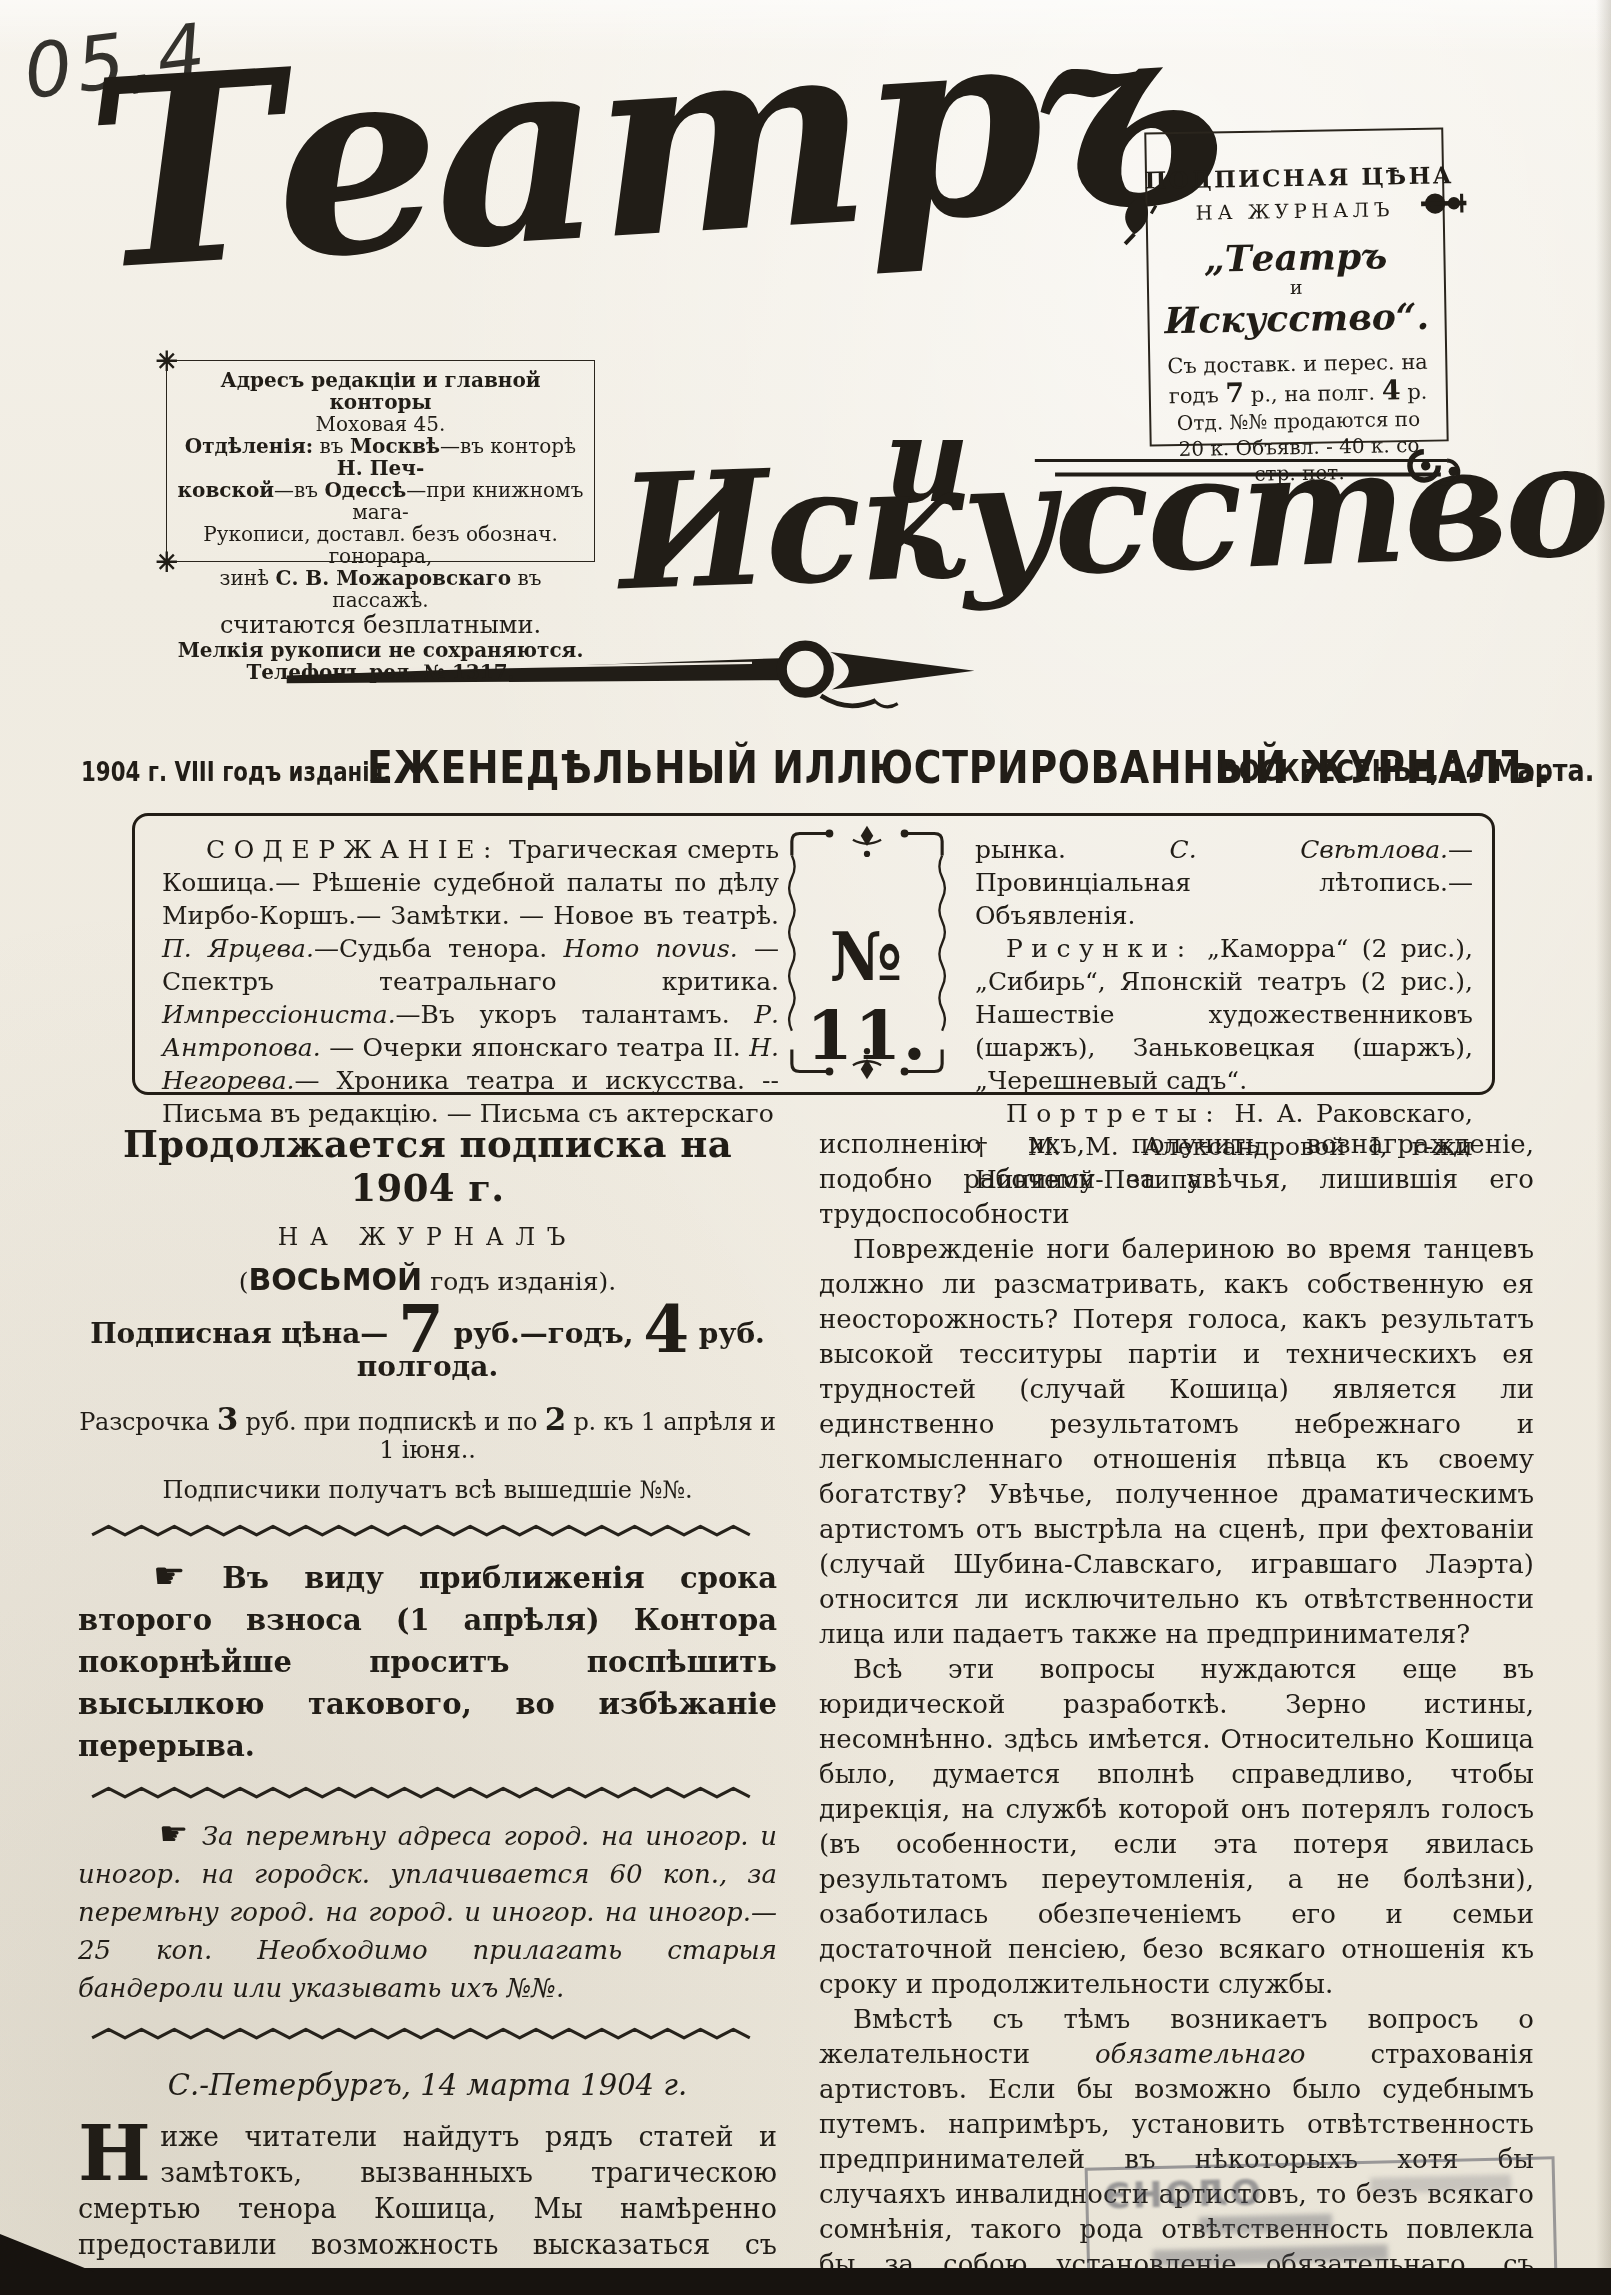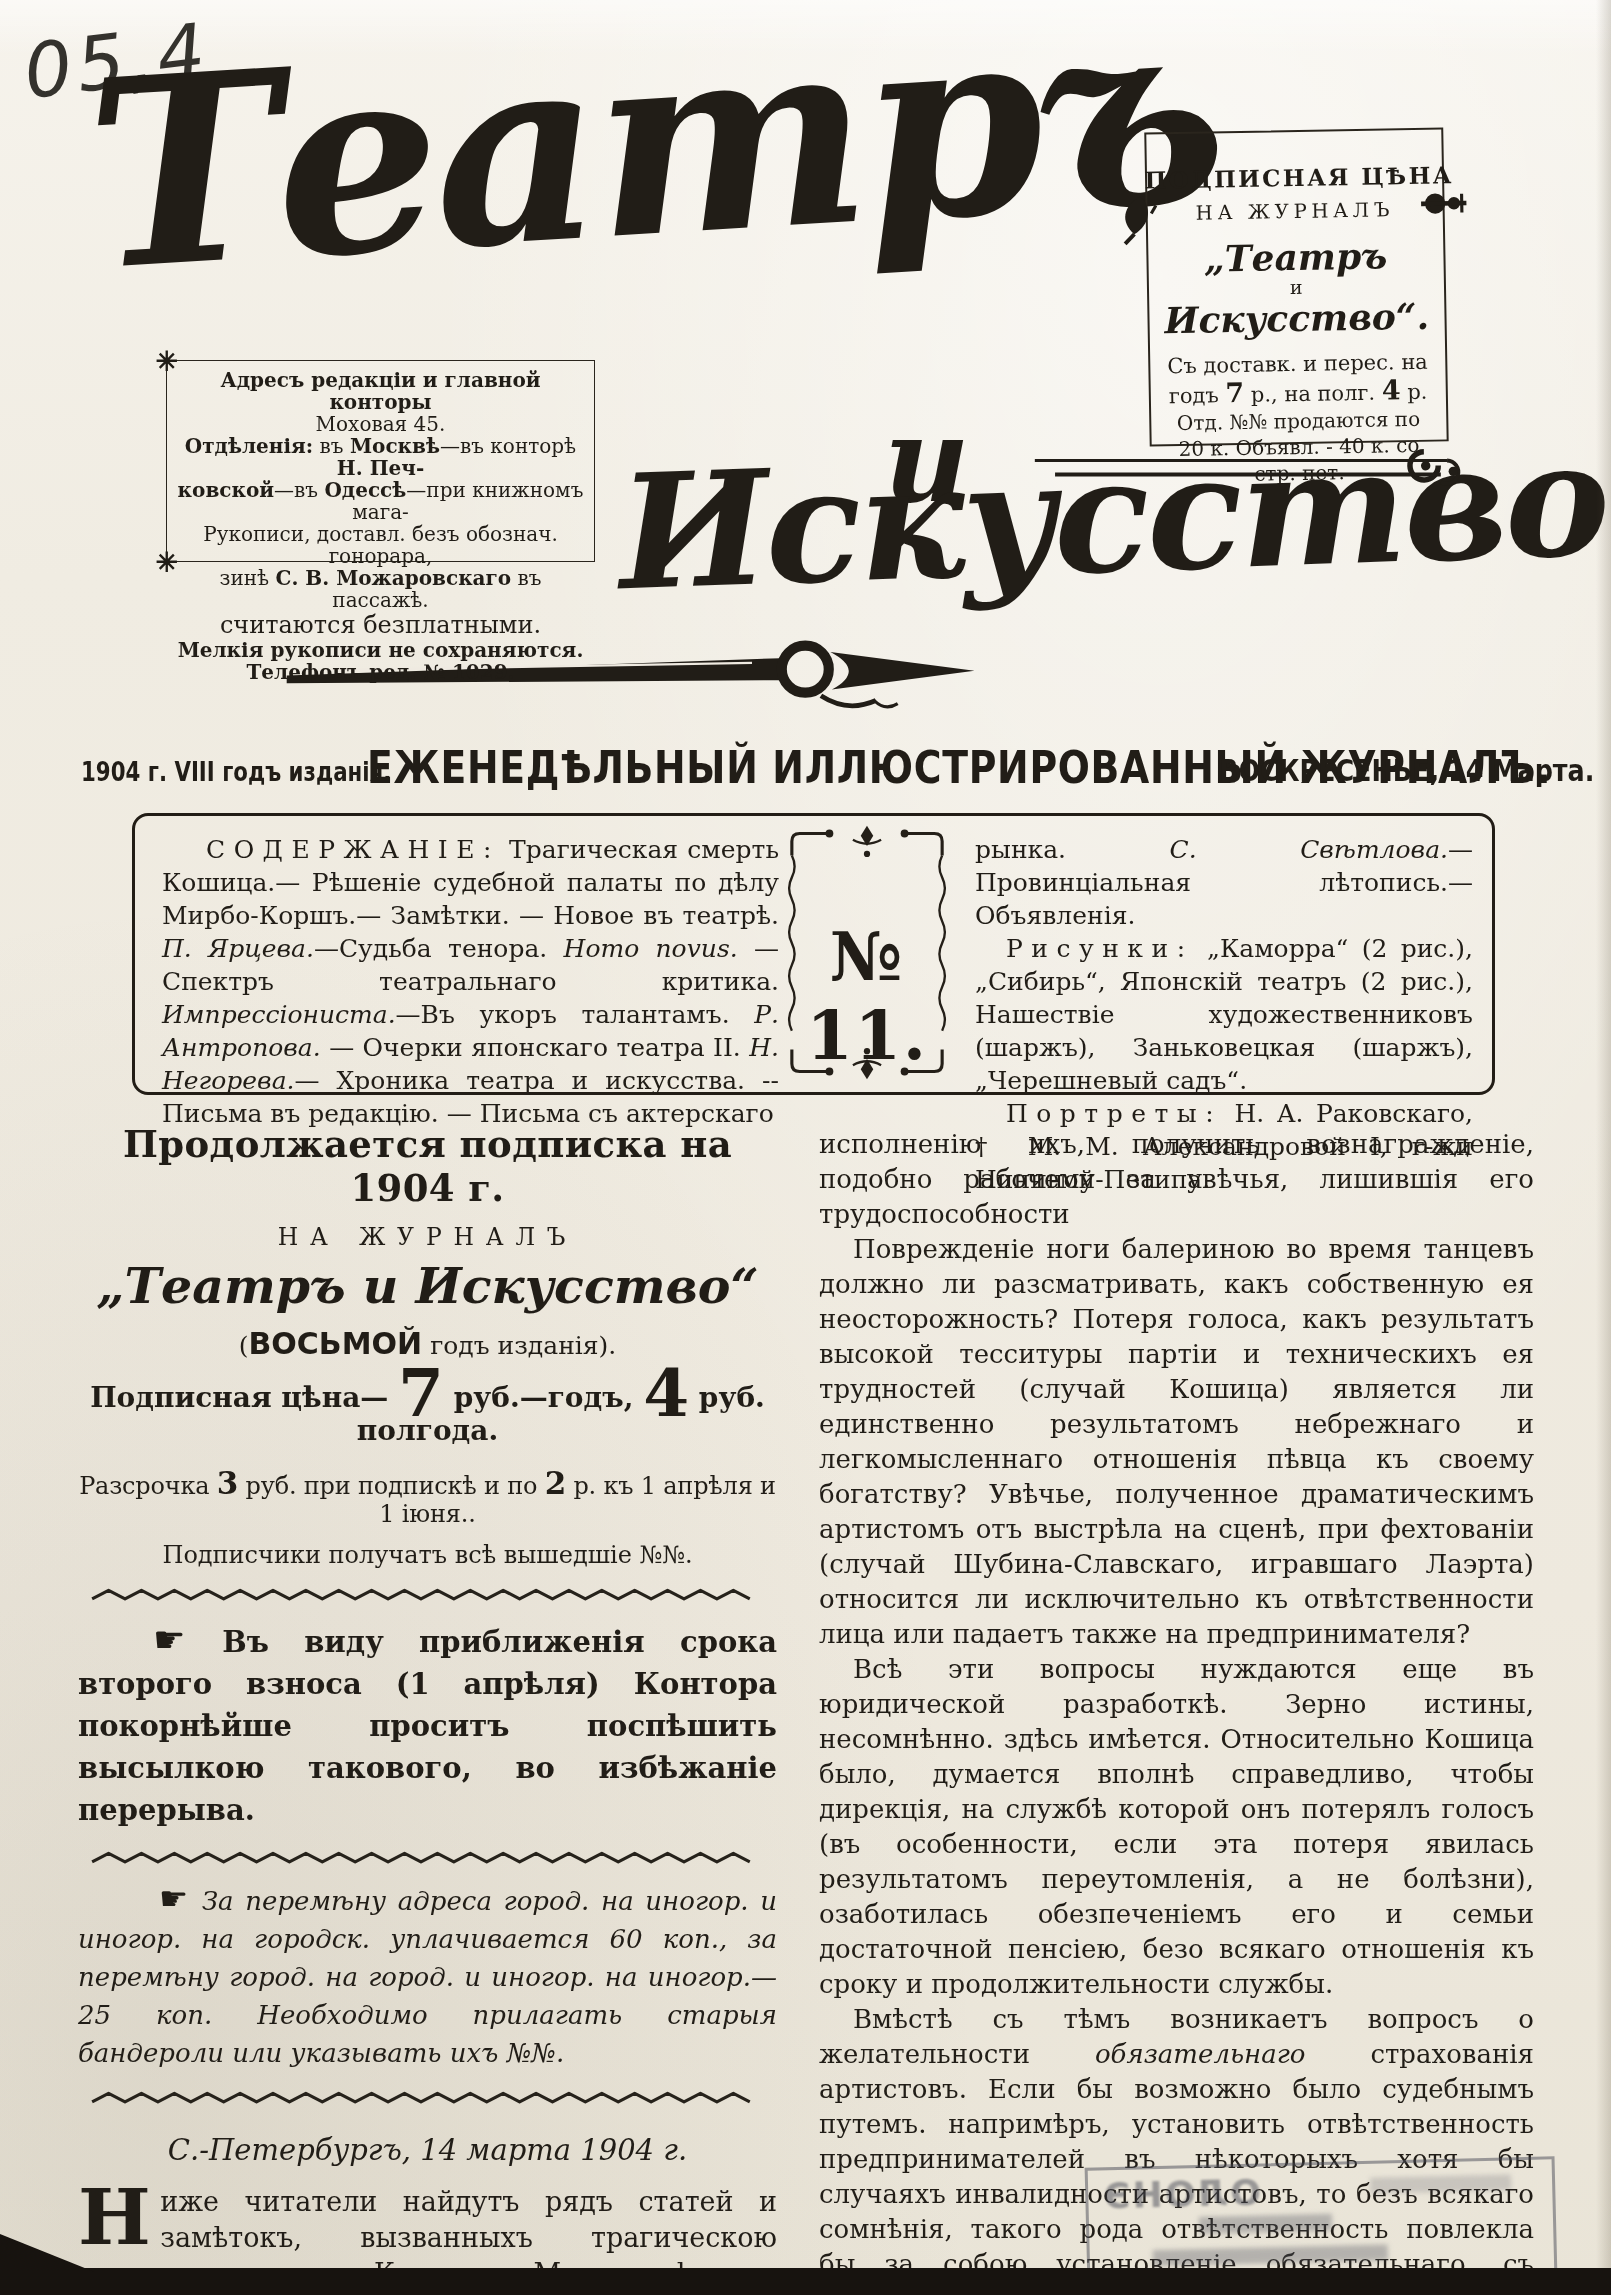--- a/index.html
+++ b/index.html
@@ -191,21 +191,21 @@
       <path d="M15 2 V28 M2 15 H28 M6 6 L24 24 M24 6 L6 24" stroke="#211d17" stroke-width="3"></path>
     </svg>
     <div class="a-line" style="font-weight:700"><span>Адресъ редакціи и главной конторы</span></div>
     <div class="a-line"><span>Моховая 45.</span></div>
     <div class="a-line"><span class="seg-b">Отдѣленія:</span><span> въ </span><span class="seg-b">Москвѣ</span><span>—въ конторѣ </span><span class="seg-b">Н. Печ-</span></div>
     <div class="a-line"><span class="seg-b">ковской</span><span>—въ </span><span class="seg-b">Одессѣ</span><span>—при книжномъ мага-</span></div>
     <div class="a-line"><span>Рукописи, доставл. безъ обознач. гонорара,</span></div>
     <div class="a-line"><span>зинѣ </span><span class="seg-b">С. В. Можаровскаго</span><span> въ пассажѣ.</span></div>
     <div class="a-line"><span>считаются безплатными.</span></div>
     <div class="a-line"><span class="seg-b">Мелкія рукописи не сохраняются.</span></div>
-    <div class="a-line"><span class="seg-b">Телефонъ ред. № 1029.</span></div>
+    <div class="a-line"><span class="seg-b">Телефонъ ред. № 1317.</span></div>
   </div>
 
   <div class="issue-left">1904 г. VIII годъ изданія.</div>
   <div class="issue-center">ЕЖЕНЕДѢЛЬНЫЙ ИЛЛЮСТРИРОВАННЫЙ ЖУРНАЛЪ.</div>
   <div class="issue-right">ВОСКРЕСЕНЬЕ, 14 Марта.</div>
 
   <div class="contents-box">
     <div class="c-left"><span class="seg-sp">СОДЕРЖАНІЕ:</span><span> Трагическая смерть Кошица.— Рѣшеніе судебной палаты по дѣлу Мирбо-Коршъ.— Замѣтки. — Новое въ театрѣ. </span><span class="seg-i">П. Ярцева.</span><span>—Судьба тенора. </span><span class="seg-i">Homo novus.</span><span> — Спектръ театральнаго критика. </span><span class="seg-i">Импрессіониста.</span><span>—Въ укоръ талантамъ. </span><span class="seg-i">Р. Антропова.</span><span> — Очерки японскаго театра II. </span><span class="seg-i">Н. Негорева.</span><span>— Хроника театра и искусства. -- Письма въ редакцію. — Письма съ актерскаго</span></div>
     <div class="c-center">
       <svg class="num-frame" width="166" height="263" viewBox="0 0 212 336">
@@ -231,21 +231,20 @@
     <div class="c-right">
       <p><span>рынка. </span><span class="seg-i">С. Свѣтлова.</span><span>—Провинціальная лѣтопись.— Объявленія.</span></p>
       <p><span class="seg-sp">Рисунки:</span><span> „Каморра“ (2 рис.), „Сибирь“, Японскій театръ (2 рис.), Нашествіе художественниковъ (шаржъ), Заньковецкая (шаржъ), „Черешневый садъ“.</span></p>
       <p><span class="seg-sp">Портреты:</span><span> Н. А. Раковскаго, † М. М. Александровой I, г-жи Нининой-Петипа.</span></p>
     </div>
   </div>
 
   <div class="col-left">
     <div class="ad-h1">Продолжается подписка на 1904 г.</div>
     <div class="ad-h2">НА ЖУРНАЛЪ</div>
-    <div class="ad-name">„Театръ и Искусство“</div>
     <div class="ad-edition"><span>(</span><span class="seg-b">ВОСЬМОЙ</span><span> годъ изданія).</span></div>
     <div class="ad-price"><span class="seg-b">Подписная цѣна— </span><span class="seg-big">7</span><span class="seg-b"> руб.—годъ, </span><span class="seg-big">4</span><span class="seg-b"> руб. полгода.</span></div>
     <div class="ad-installment"><span>Разсрочка </span><span class="seg-bnum">3</span><span> руб. при подпискѣ и по </span><span class="seg-bnum">2</span><span> р. къ 1 апрѣля и 1 іюня..</span></div>
     <div class="ad-subscribers">Подписчики получатъ всѣ вышедшіе №№.</div>
 
     <svg class="wavy" width="678" height="22" viewBox="0 0 866 28">
       <path d="M4 19 l21 -11 l21 11 l21 -11 l21 11 l21 -11 l21 11 l21 -11 l21 11 l21 -11 l21 11 l21 -11 l21 11 l21 -11 l21 11 l21 -11 l21 11 l21 -11 l21 11 l21 -11 l21 11 l21 -11 l21 11 l21 -11 l21 11 l21 -11 l21 11 l21 -11 l21 11 l21 -11 l21 11 l21 -11 l21 11 l21 -11 l21 11 l21 -11 l21 11 l21 -11 l21 11 l21 -11 l21 11" fill="none" stroke="#26221b" stroke-width="4" stroke-linejoin="round"></path>
     </svg>
 
     <p class="notice-bold"><span class="seg-hand">☛ </span><span class="seg-b">Въ виду приближенія срока второго взноса (1 апрѣля) Контора покорнѣйше проситъ поспѣшить высылкою такового, во избѣжаніе перерыва.</span></p>

